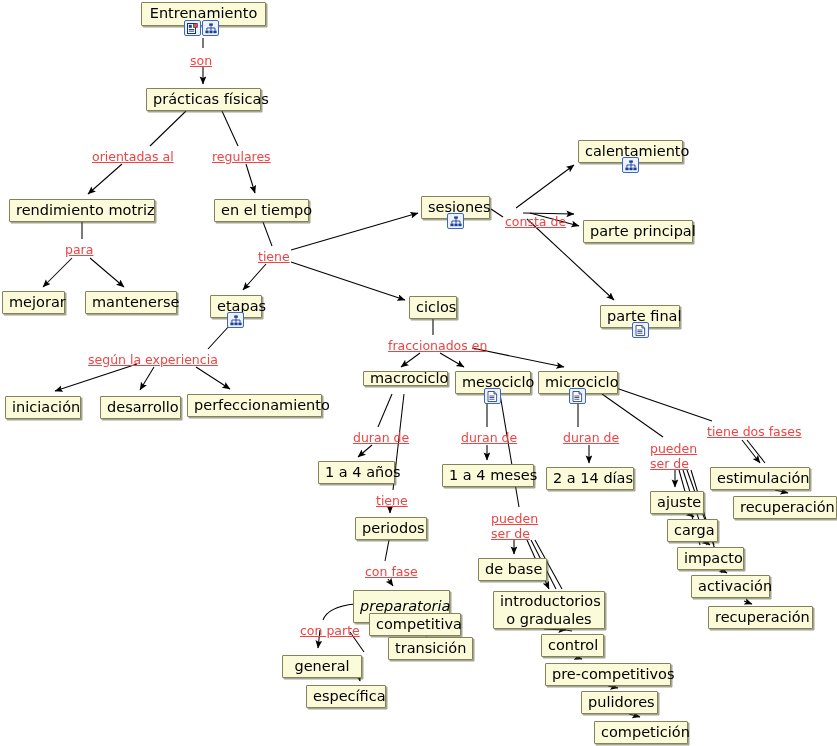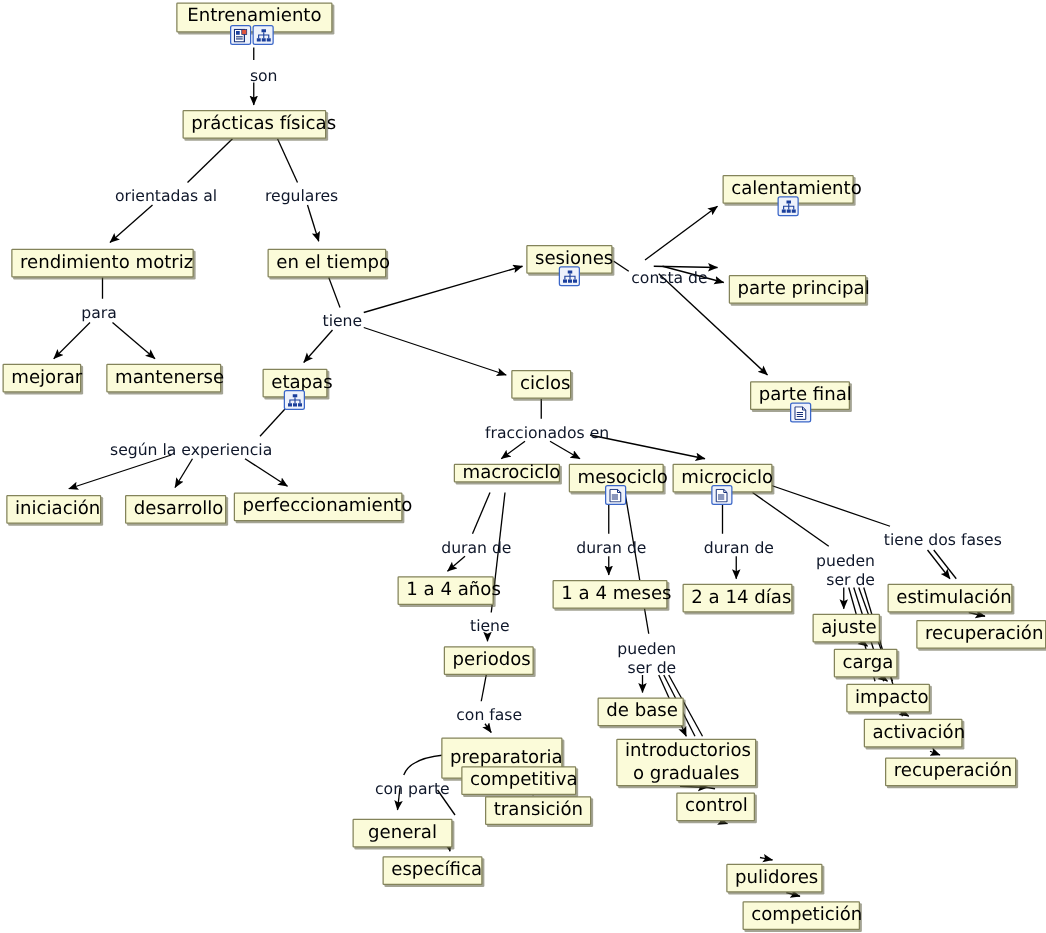--- a/index.html
+++ b/index.html
@@ -48,25 +48,26 @@
   .node.two-line {
     white-space: normal;
     line-height: 18px;
     padding: 3px 6px 4px 6px;
   }
   .node .label { display: block; width: 100%; }
   .linklabel {
     position: absolute;
     font-size: 12.5px;
     line-height: 14.5px;
-    color: #0f172a;
+    color: #ef4444;
     background: transparent;
     white-space: nowrap;
-    text-align: right;
+    text-align: left;
     z-index: 6;
+    text-decoration: underline;
   }
   .linklabel.two-line { white-space: normal; line-height: 15px; }
   .icons {
     position: absolute;
     display: flex;
     gap: 1px;
     z-index: 8;
   }
   .ico {
     width: 17px;
@@ -355,21 +356,21 @@
   </div>
 
   <div class="node" style="left:546px;top:467px;width:88px;height:23px;">
     <span class="label">2 a 14 días</span>
   </div>
 
   <div class="node" style="left:355px;top:517px;width:72px;height:23px;">
     <span class="label">periodos</span>
   </div>
 
-  <div class="node" style="left:353px;top:590px;width:97px;height:33px;">
+  <div class="node" style="left:353px;top:590px;width:97px;height:33px;font-style:italic;">
     <span class="label">preparatoria</span>
   </div>
 
   <div class="node" style="left:369px;top:613px;width:92px;height:23px;">
     <span class="label">competitiva</span>
   </div>
 
   <div class="node" style="left:388px;top:637px;width:85px;height:23px;">
     <span class="label">transición</span>
   </div>
@@ -388,20 +389,23 @@
 
   <div class="node two-line" style="left:493px;top:591px;width:112px;height:38px;">
     <span class="label" style="white-space:pre-line;">introductorios
 o graduales</span>
   </div>
 
   <div class="node" style="left:541px;top:634px;width:63px;height:23px;">
     <span class="label">control</span>
   </div>
 
+  <div class="node" style="left:545px;top:663px;width:126px;height:23px;">
+    <span class="label">pre-competitivos</span>
+  </div>
 
   <div class="node" style="left:581px;top:691px;width:77px;height:23px;">
     <span class="label">pulidores</span>
   </div>
 
   <div class="node" style="left:594px;top:721px;width:94px;height:23px;">
     <span class="label">competición</span>
   </div>
 
   <div class="node" style="left:650px;top:491px;width:54px;height:23px;">

